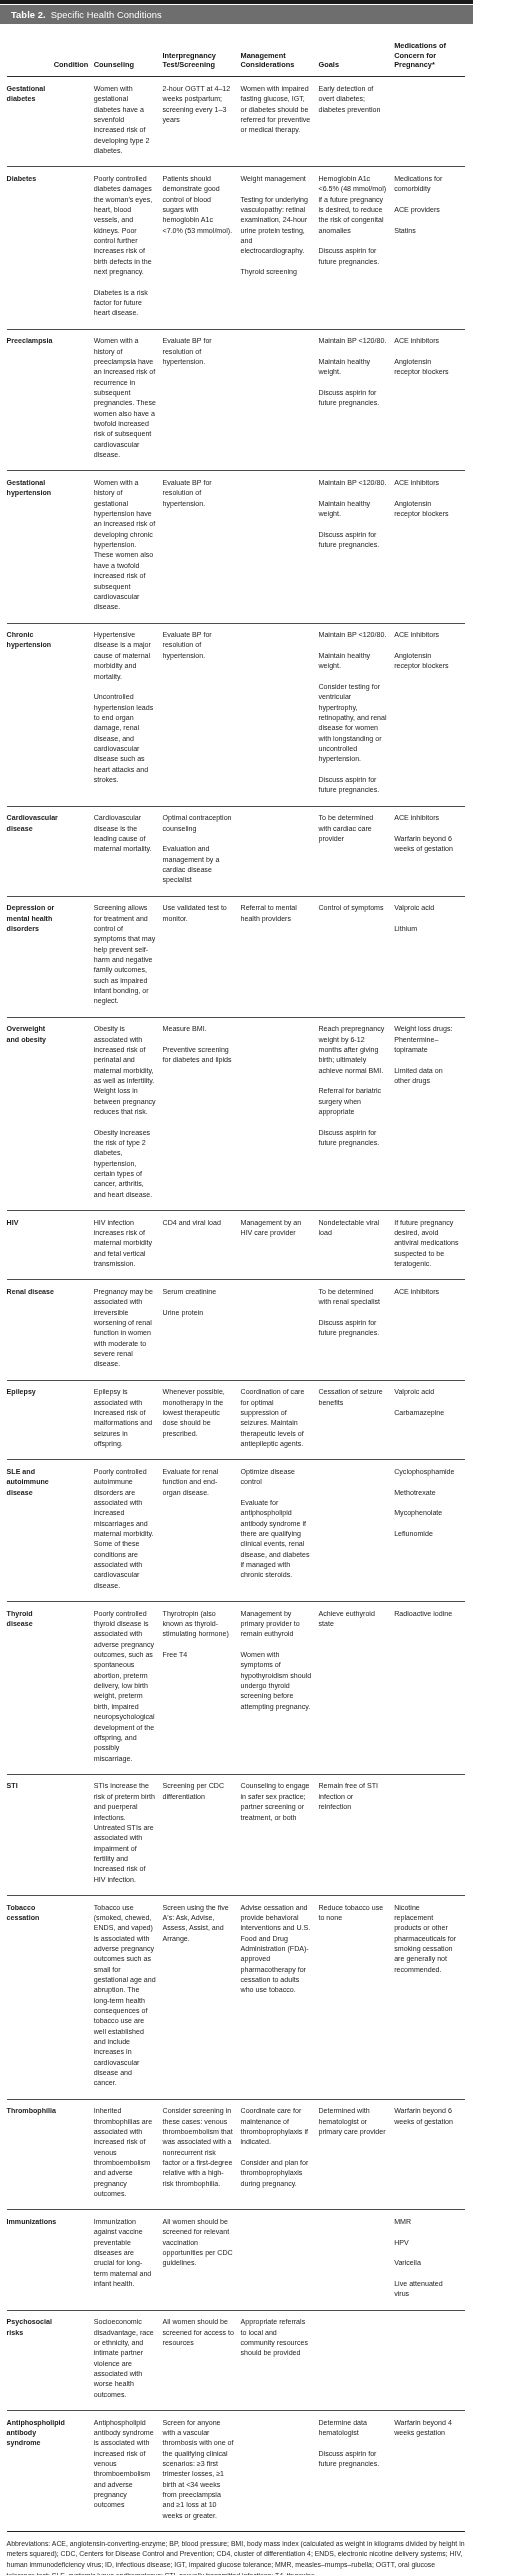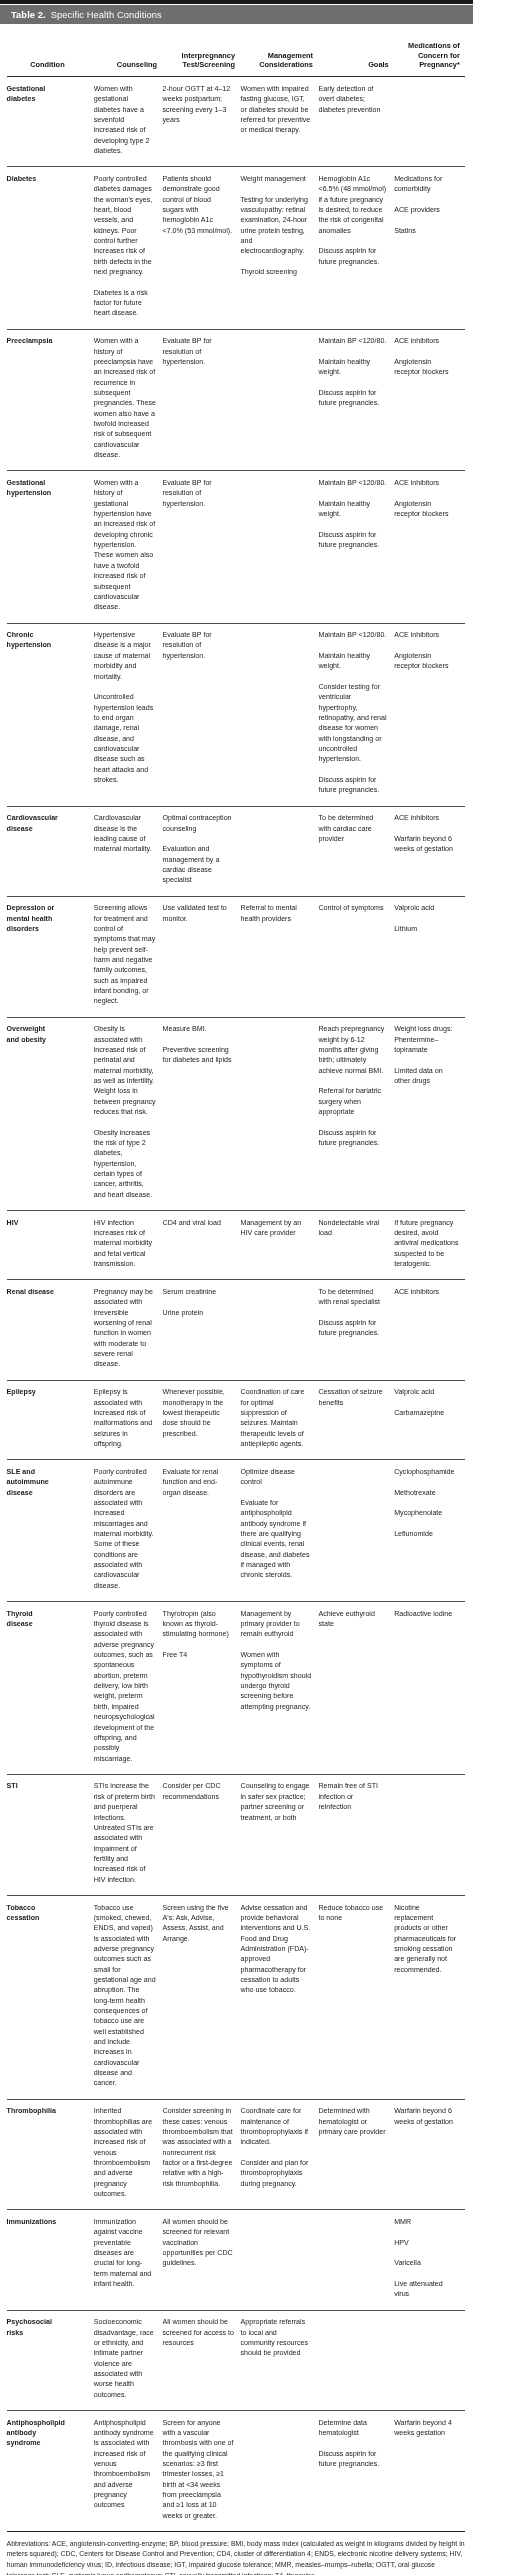--- a/index.html
+++ b/index.html
@@ -33,26 +33,26 @@
   .table-wrap { padding: 0 7.7px 0 6.6px; }
   table {
     width: 100%;
     border-collapse: collapse;
     table-layout: fixed;
   }
   thead th {
     font-size: 7.4px;
     font-weight: bold;
     vertical-align: bottom;
-    text-align: right;
+    text-align: left;
     line-height: 1.3;
     padding: 16.5px 5.5px 6.6px 0;
     color: #141414;
   }
-  thead th:first-child { text-align: center; }
+  thead th:first-child { text-align: right; }
   thead tr { border-bottom: 1.6px solid #2c2c2c; }
   tbody tr { border-bottom: 1.1px solid #4d4d4d; }
   tbody tr:last-child { border-bottom: 1.6px solid #222222; }
   td {
     font-size: 7.1px;
     line-height: 1.46;
     vertical-align: top;
     padding: 6.6px 6.6px 10px 0;
     white-space: pre-line;
     color: #1b1b1b;
@@ -268,21 +268,21 @@
 Free T4</td>
     <td>Management by primary provider to remain euthyroid
 
 Women with symptoms of hypothyroidism should undergo thyroid screening before attempting pregnancy.</td>
     <td>Achieve euthyroid state</td>
     <td>Radioactive iodine</td>
   </tr>
           <tr>
     <td>STI</td>
     <td>STIs increase the risk of preterm birth and puerperal infections. Untreated STIs are associated with impairment of fertility and increased risk of HIV infection.</td>
-    <td>Consider per CDC recommendations</td>
+    <td>Screening per CDC differentiation</td>
     <td>Counseling to engage in safer sex practice; partner screening or treatment, or both</td>
     <td>Remain free of STI infection or reinfection</td>
     <td></td>
   </tr>
           <tr>
     <td>Tobacco cessation</td>
     <td>Tobacco use (smoked, chewed, ENDS, and vaped) is associated with adverse pregnancy outcomes such as small for gestational age and abruption. The long-term health consequences of tobacco use are well established and include increases in cardiovascular disease and cancer.</td>
     <td>Screen using the five A's: Ask, Advise, Assess, Assist, and Arrange.</td>
     <td>Advise cessation and provide behavioral interventions and U.S. Food and Drug Administration (FDA)-approved pharmacotherapy for cessation to adults who use tobacco.</td>
     <td>Reduce tobacco use to none</td>

